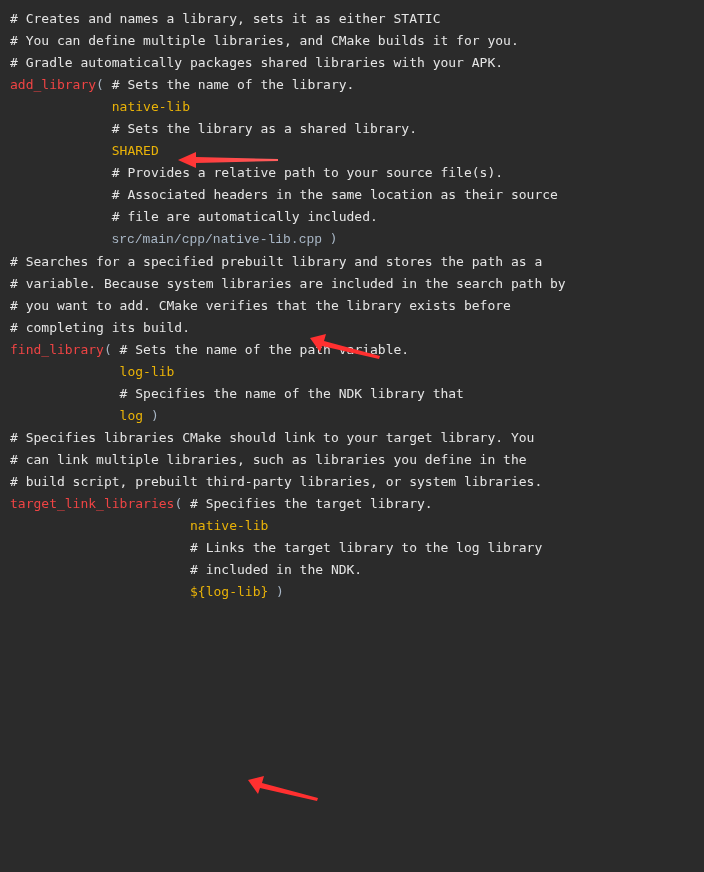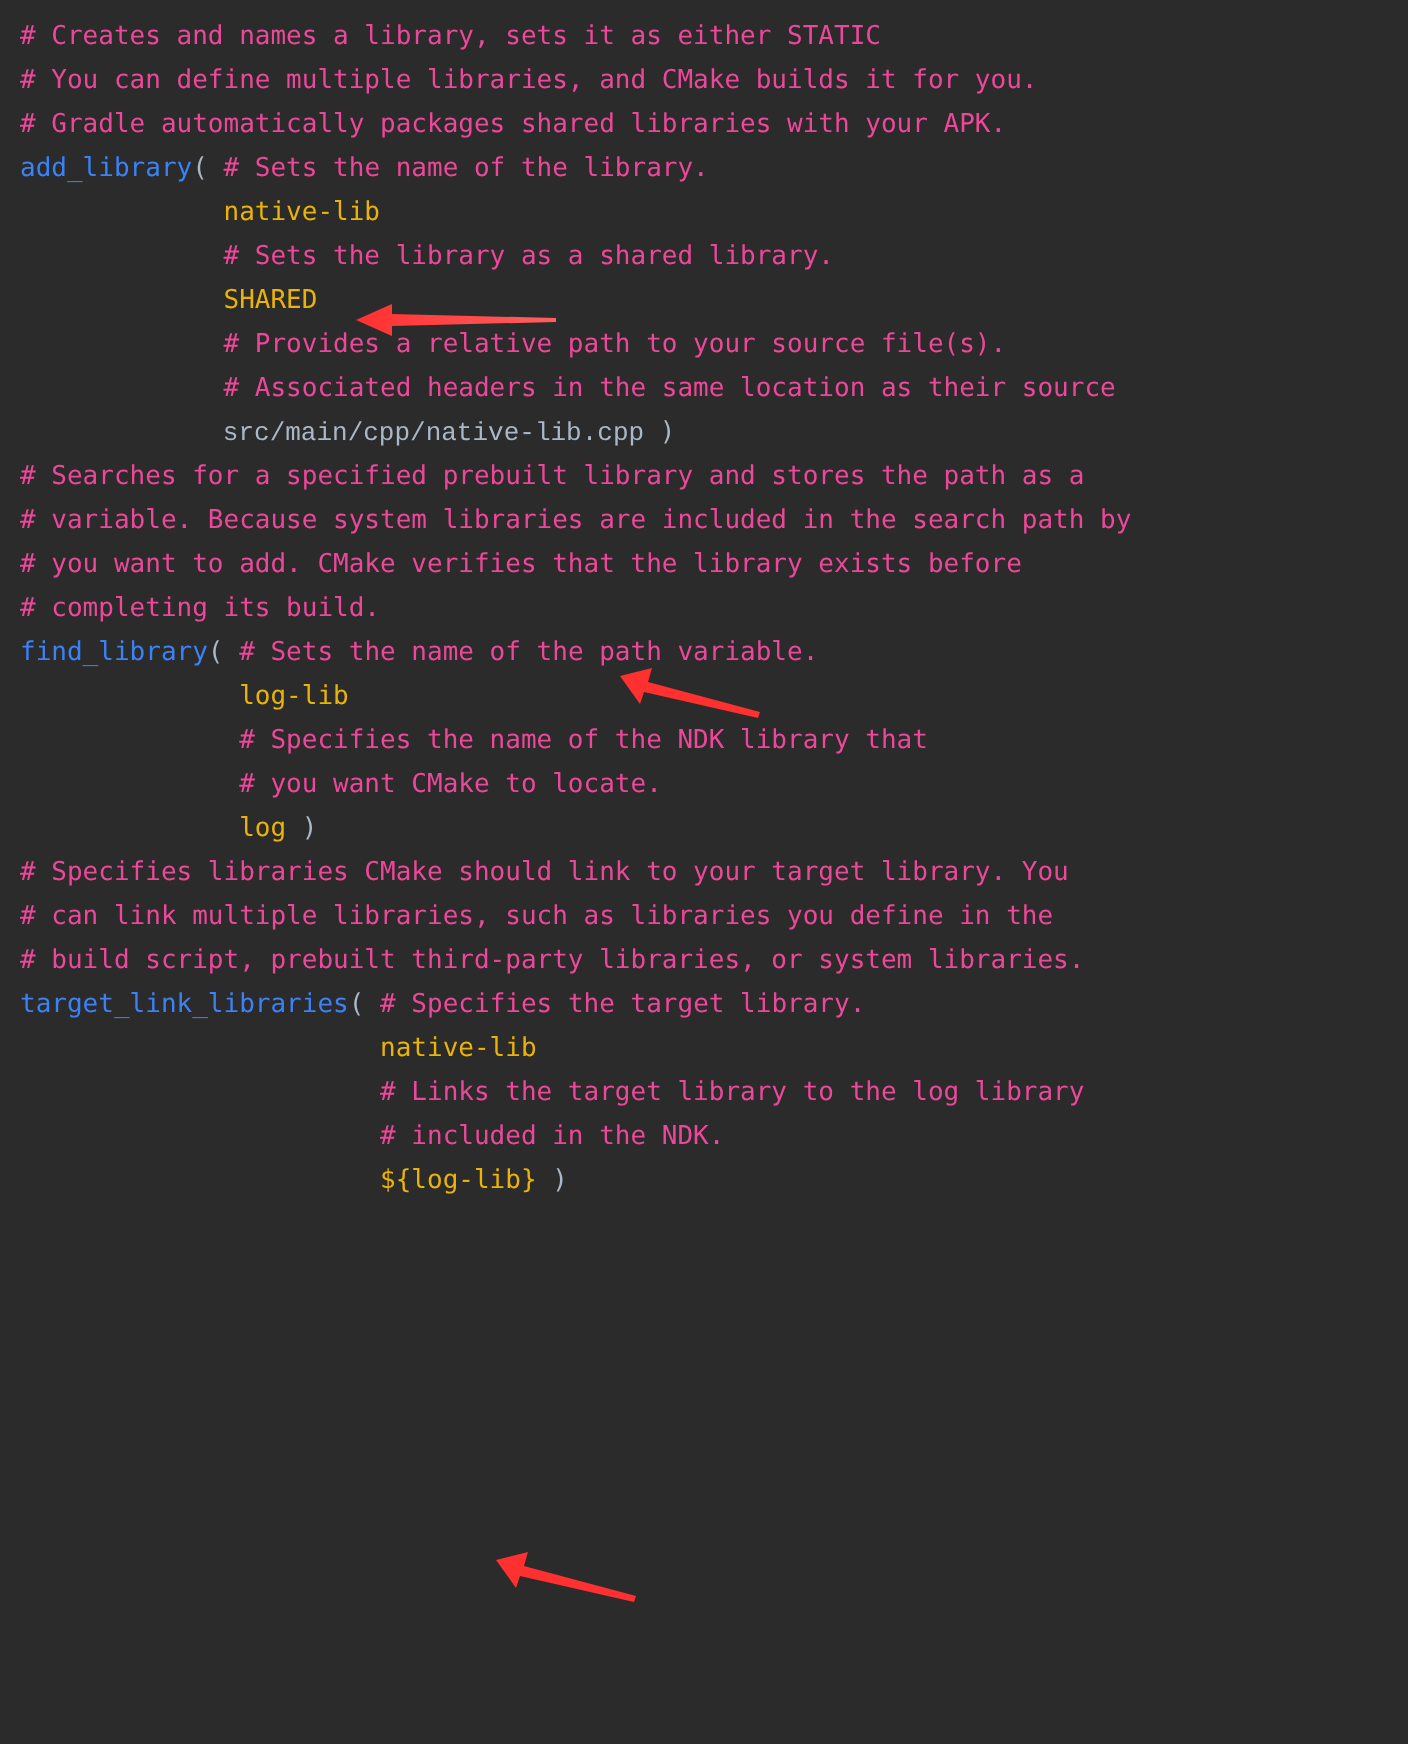--- a/index.html
+++ b/index.html
@@ -16,22 +16,22 @@
       width: 704px;
       height: 872px;
       overflow: hidden;
       padding: 8px 10px;
       position: relative;
     }
     .code-line {
       white-space: pre;
       position: relative;
     }
-    .comment { color: #ec4899; }
-    .func-call { color: #3b82f6; margin-top: 20px; }
+    .comment { color: #e5e5e5; }
+    .func-call { color: #ef4444; margin-top: 20px; }
     .paren { color: #a9b7c6; }
     .string-path { color: #a9b7c6; font-family: Liberation Mono, monospace; }
     .var { color: #eab308; }
     .highlighted {
       background: #323232;
       display: block;
       width: 100%;
     }
     .arrow {
       position: absolute;
@@ -50,32 +50,32 @@
 <div class="code-line"><span class="comment"># Gradle automatically packages shared libraries with your APK.</span></div>
 <div class="code-line"><span></span></div>
 <div class="code-line"><span class="func-call">add_library</span><span class="paren">( </span><span class="comment"># Sets the name of the library.</span></div>
 <div class="code-line"><span class="var">             native-lib</span></div>
 <div class="code-line"><span></span></div>
 <div class="code-line"><span class="comment">             # Sets the library as a shared library.</span></div>
 <div class="code-line"><span class="var">             SHARED</span></div>
 <div class="code-line highlighted"><span></span></div>
 <div class="code-line"><span class="comment">             # Provides a relative path to your source file(s).</span></div>
 <div class="code-line"><span class="comment">             # Associated headers in the same location as their source</span></div>
+<div class="code-line"><span class="comment">             # file are automatically included.</span></div>
 <div class="code-line"><span class="string-path">             src/main/cpp/native-lib.cpp </span><span class="paren">)</span></div>
 <div class="code-line"><span></span></div>
 <div class="code-line"><span class="comment"># Searches for a specified prebuilt library and stores the path as a</span></div>
 <div class="code-line"><span class="comment"># variable. Because system libraries are included in the search path by</span></div>
 <div class="code-line"><span class="comment"># you want to add. CMake verifies that the library exists before</span></div>
 <div class="code-line"><span class="comment"># completing its build.</span></div>
 <div class="code-line"><span></span></div>
 <div class="code-line"><span class="func-call">find_library</span><span class="paren">( </span><span class="comment"># Sets the name of the path variable.</span></div>
 <div class="code-line"><span class="var">              log-lib</span></div>
 <div class="code-line"><span></span></div>
 <div class="code-line"><span class="comment">              # Specifies the name of the NDK library that</span></div>
-<div class="code-line"><span class="comment">              # you want CMake to locate.</span></div>
 <div class="code-line"><span class="var">              log </span><span class="paren">)</span></div>
 <div class="code-line"><span></span></div>
 <div class="code-line"><span class="comment"># Specifies libraries CMake should link to your target library. You</span></div>
 <div class="code-line"><span class="comment"># can link multiple libraries, such as libraries you define in the</span></div>
 <div class="code-line"><span class="comment"># build script, prebuilt third-party libraries, or system libraries.</span></div>
 <div class="code-line"><span></span></div>
 <div class="code-line"><span class="func-call">target_link_libraries</span><span class="paren">( </span><span class="comment"># Specifies the target library.</span></div>
 <div class="code-line"><span class="var">                       native-lib</span></div>
 <div class="code-line"><span></span></div>
 <div class="code-line"><span class="comment">                       # Links the target library to the log library</span></div>

